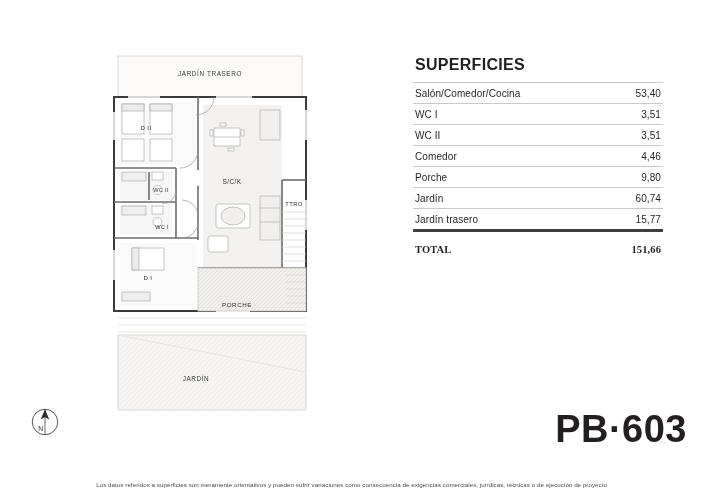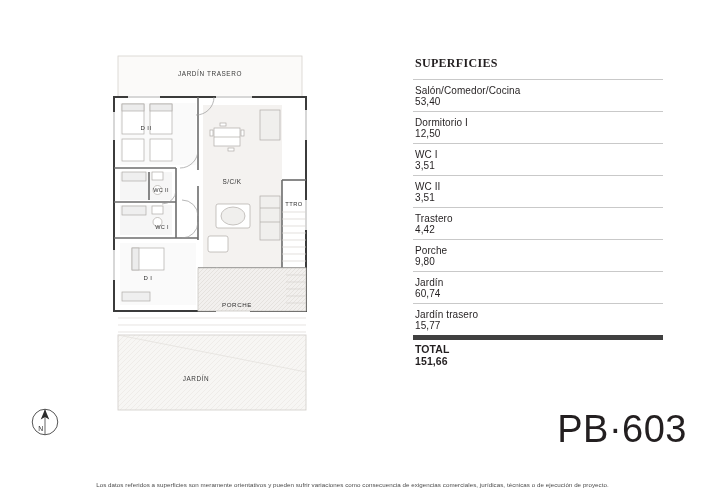--- a/index.html
+++ b/index.html
@@ -26,53 +26,52 @@
   }
 
   
   #table-panel {
     position: absolute;
     left: 413px;
     top: 56px;
     width: 250px;
   }
   .tbl-title {
-    font-size: 12px;
+    font-size: 16px;
     font-weight: bold;
     letter-spacing: .3px;
     padding: 0 0 8px 2px;
     color: #231f20;
-    font-family: Liberation Serif, serif;
   }
   .tbl-row {
     display: flex;
     justify-content: space-between;
     align-items: baseline;
     border-top: 1px solid #c9c9c9;
     padding: 5px 2px 4px 2px;
     font-size: 10px;
     color: #231f20;
-    flex-direction: column;
   }
   .tbl-row .lbl { letter-spacing: .1px; }
   .tbl-row .val { letter-spacing: .1px; }
   .tbl-row.total {
-    border-top: 5px solid #404040;
+    border-top: 3px solid #404040;
     font-weight: bold;
     font-size: 10.5px;
-    padding-top: 3px;
+    padding-top: 12px;
+    font-family: Liberation Serif, serif;
   }
 
   
   #plan-code {
     position: absolute;
     right: 18px;
     bottom: 46px;
     font-size: 38px;
-    font-weight: normal;
+    font-weight: bold;
     letter-spacing: .5px;
     color: #231f20;
     font-family: "Liberation Sans", sans-serif;
   }
 
   
   #footer-note {
     position: absolute;
     left: 0;
     right: 0;
@@ -265,34 +264,30 @@
 </svg>
 
 <div id="table-panel">
   <div class="tbl-title">SUPERFICIES</div>
 
   <div class="tbl-row">
     <span class="lbl">Salón/Comedor/Cocina</span>
     <span class="val">53,40</span>
   </div>
   <div class="tbl-row">
-    <span class="lbl">Dormitorio I</span>
-    <span class="val">12,50</span>
-  </div>
-  <div class="tbl-row">
     <span class="lbl">WC I</span>
     <span class="val">3,51</span>
   </div>
   <div class="tbl-row">
     <span class="lbl">WC II</span>
     <span class="val">3,51</span>
   </div>
   <div class="tbl-row">
-    <span class="lbl">Trastero</span>
-    <span class="val">4,42</span>
+    <span class="lbl">Comedor</span>
+    <span class="val">4,46</span>
   </div>
   <div class="tbl-row">
     <span class="lbl">Porche</span>
     <span class="val">9,80</span>
   </div>
   <div class="tbl-row">
     <span class="lbl">Jardín</span>
     <span class="val">60,74</span>
   </div>
   <div class="tbl-row">

